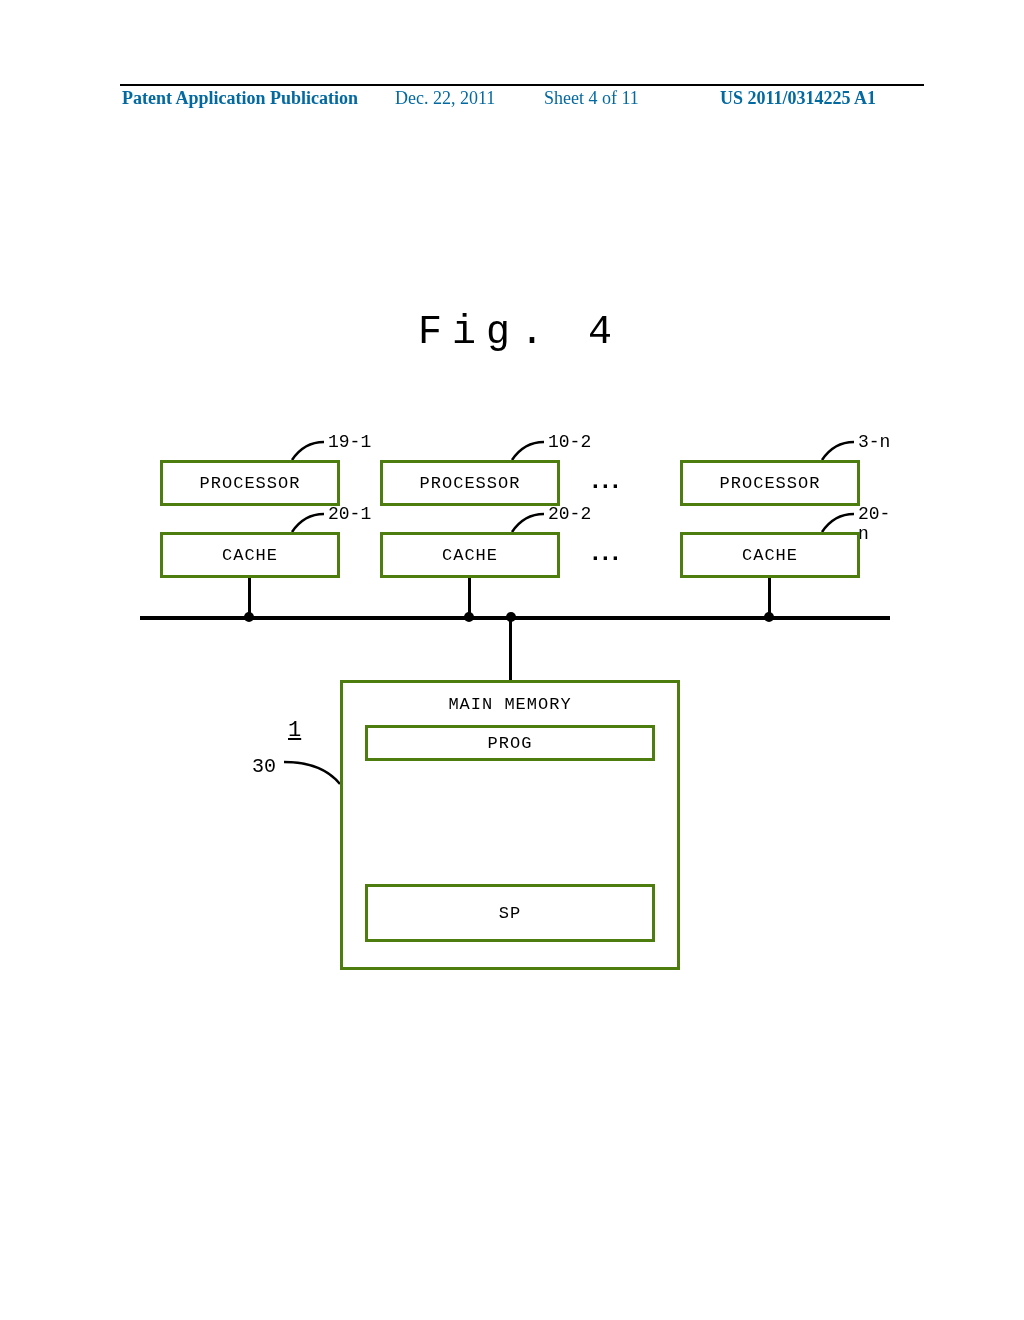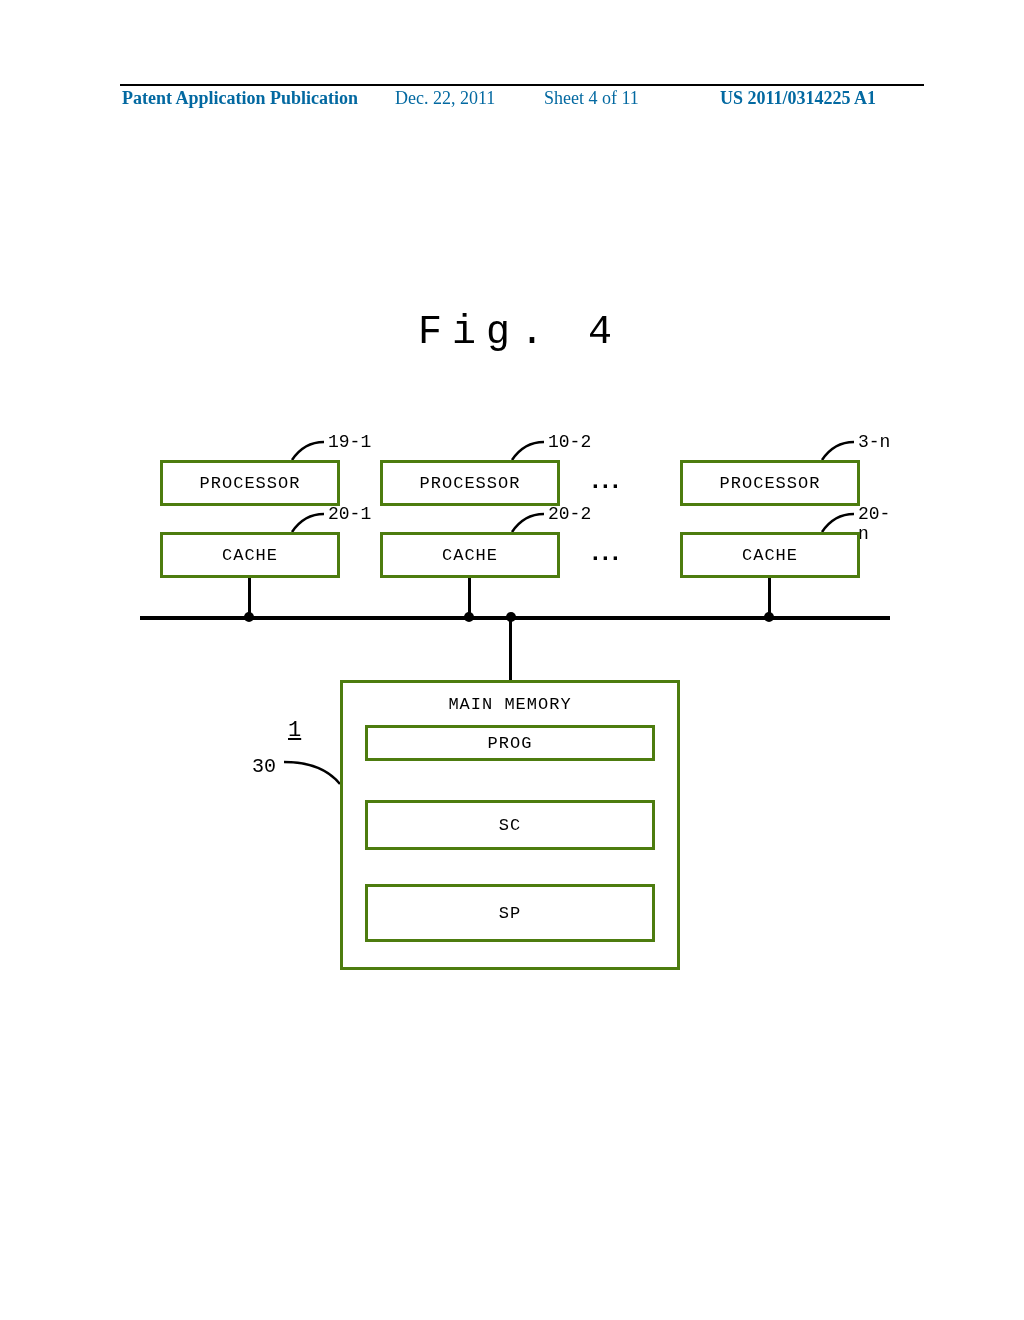--- a/index.html
+++ b/index.html
@@ -188,17 +188,16 @@
     <div class="mem-ref" style="top:315px;left:112px">30</div>
     <svg style="position:absolute;top:320px;left:142px;width:60px;height:26px">
         <path d="M2 2 Q 40 2 58 24" stroke="#000" stroke-width="2.5" fill="none"></path>
       </svg>
 
     <div class="box" style="top:240px;left:200px;width:340px;height:290px;align-items:flex-start;justify-content:center;padding-top:12px">
       <span>MAIN MEMORY</span>
     </div>
 
     <div class="box" style="top:285px;left:225px;width:290px;height:36px">PROG</div>
-    <div class="box" style="top:360px;left:225px;width:290px;height:50px">SC</div>
     <div class="box" style="top:444px;left:225px;width:290px;height:58px">SP</div>
 
   </div>
 </div>
 
 </body></html>

